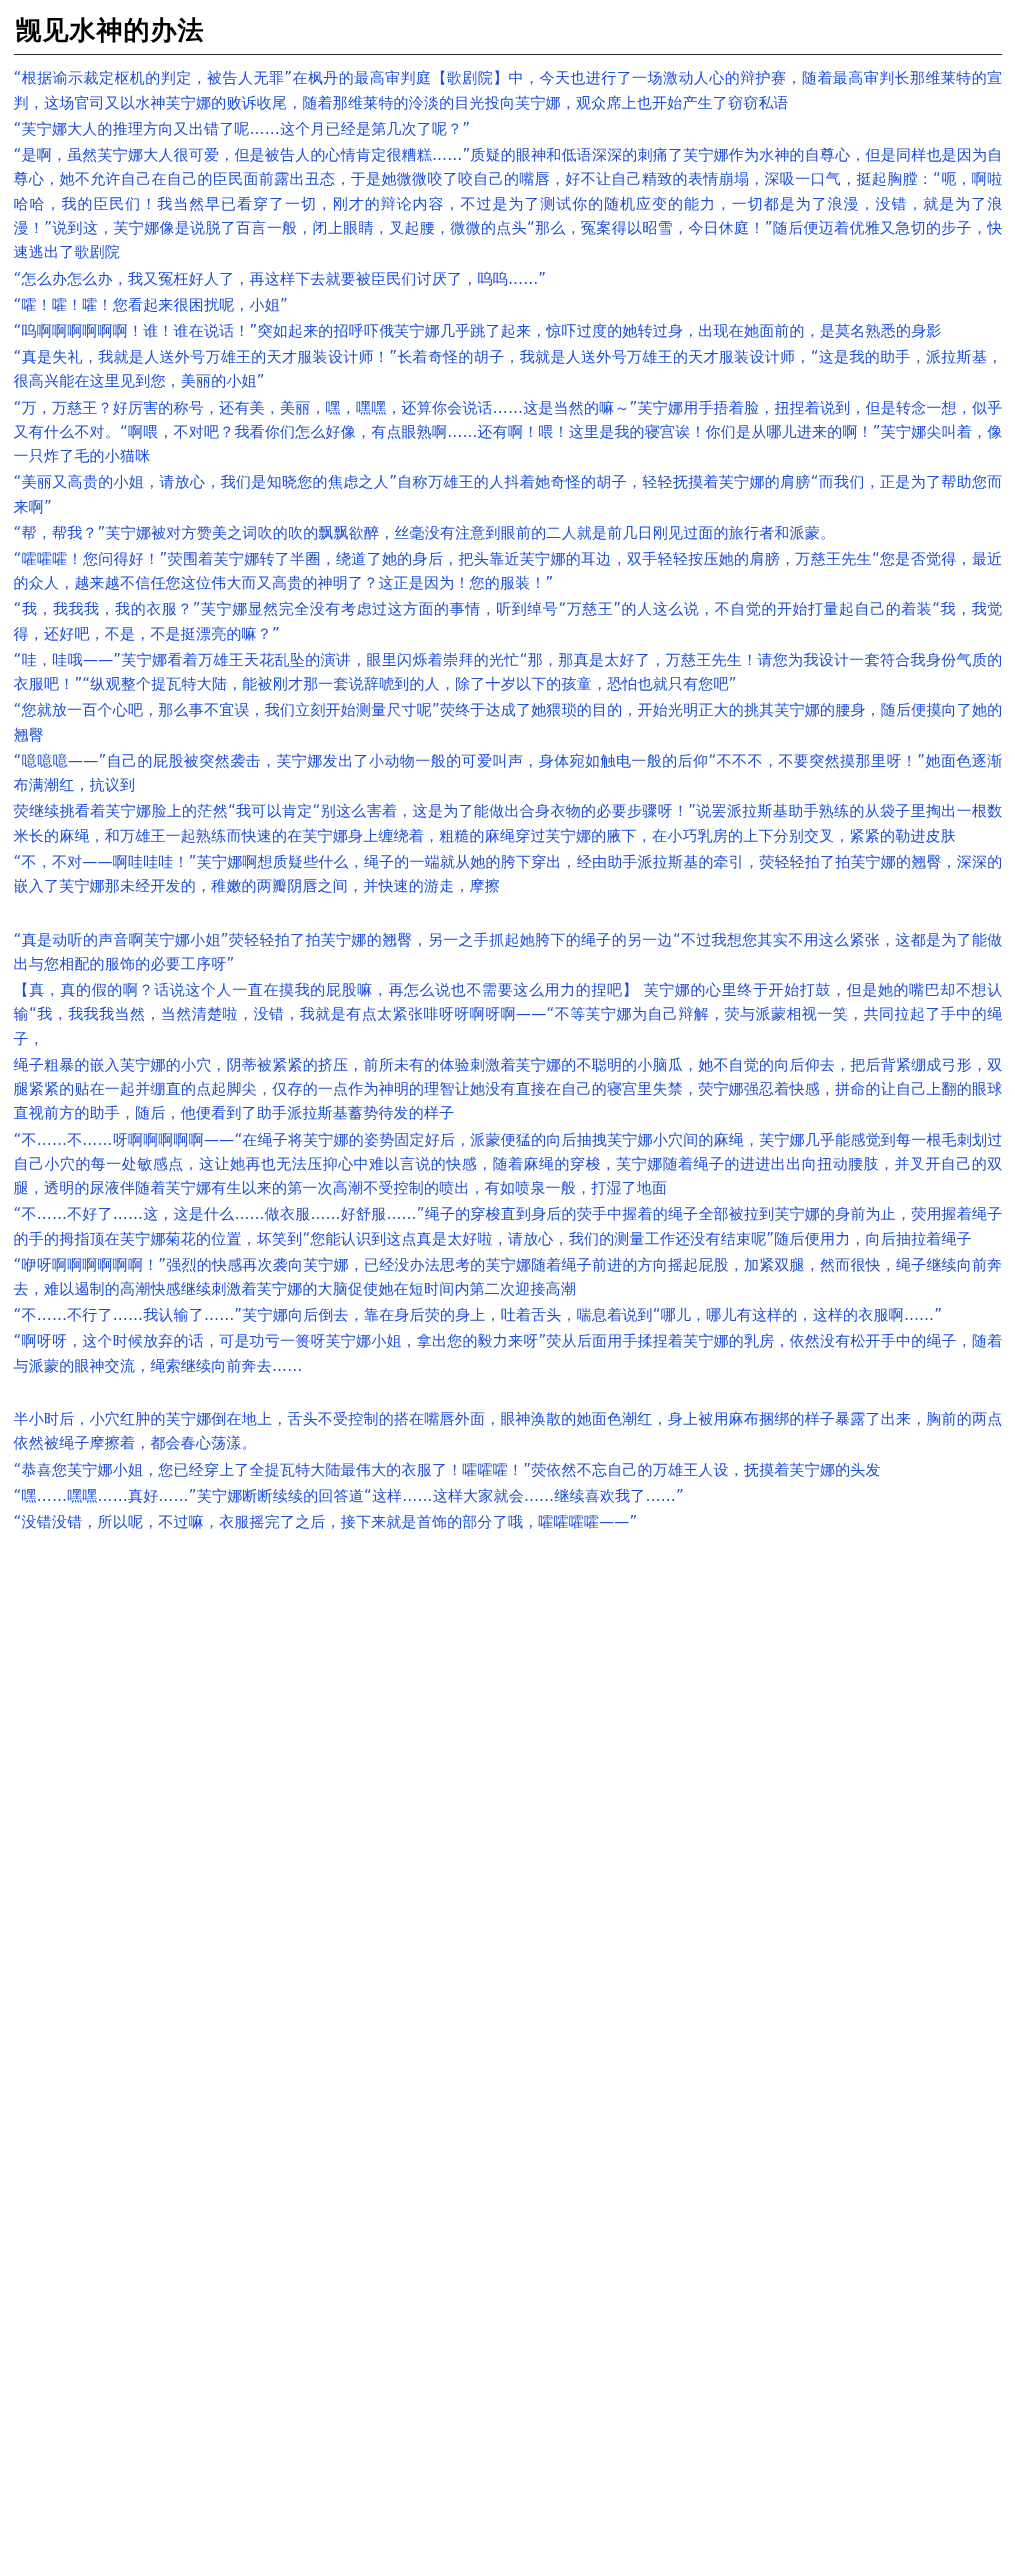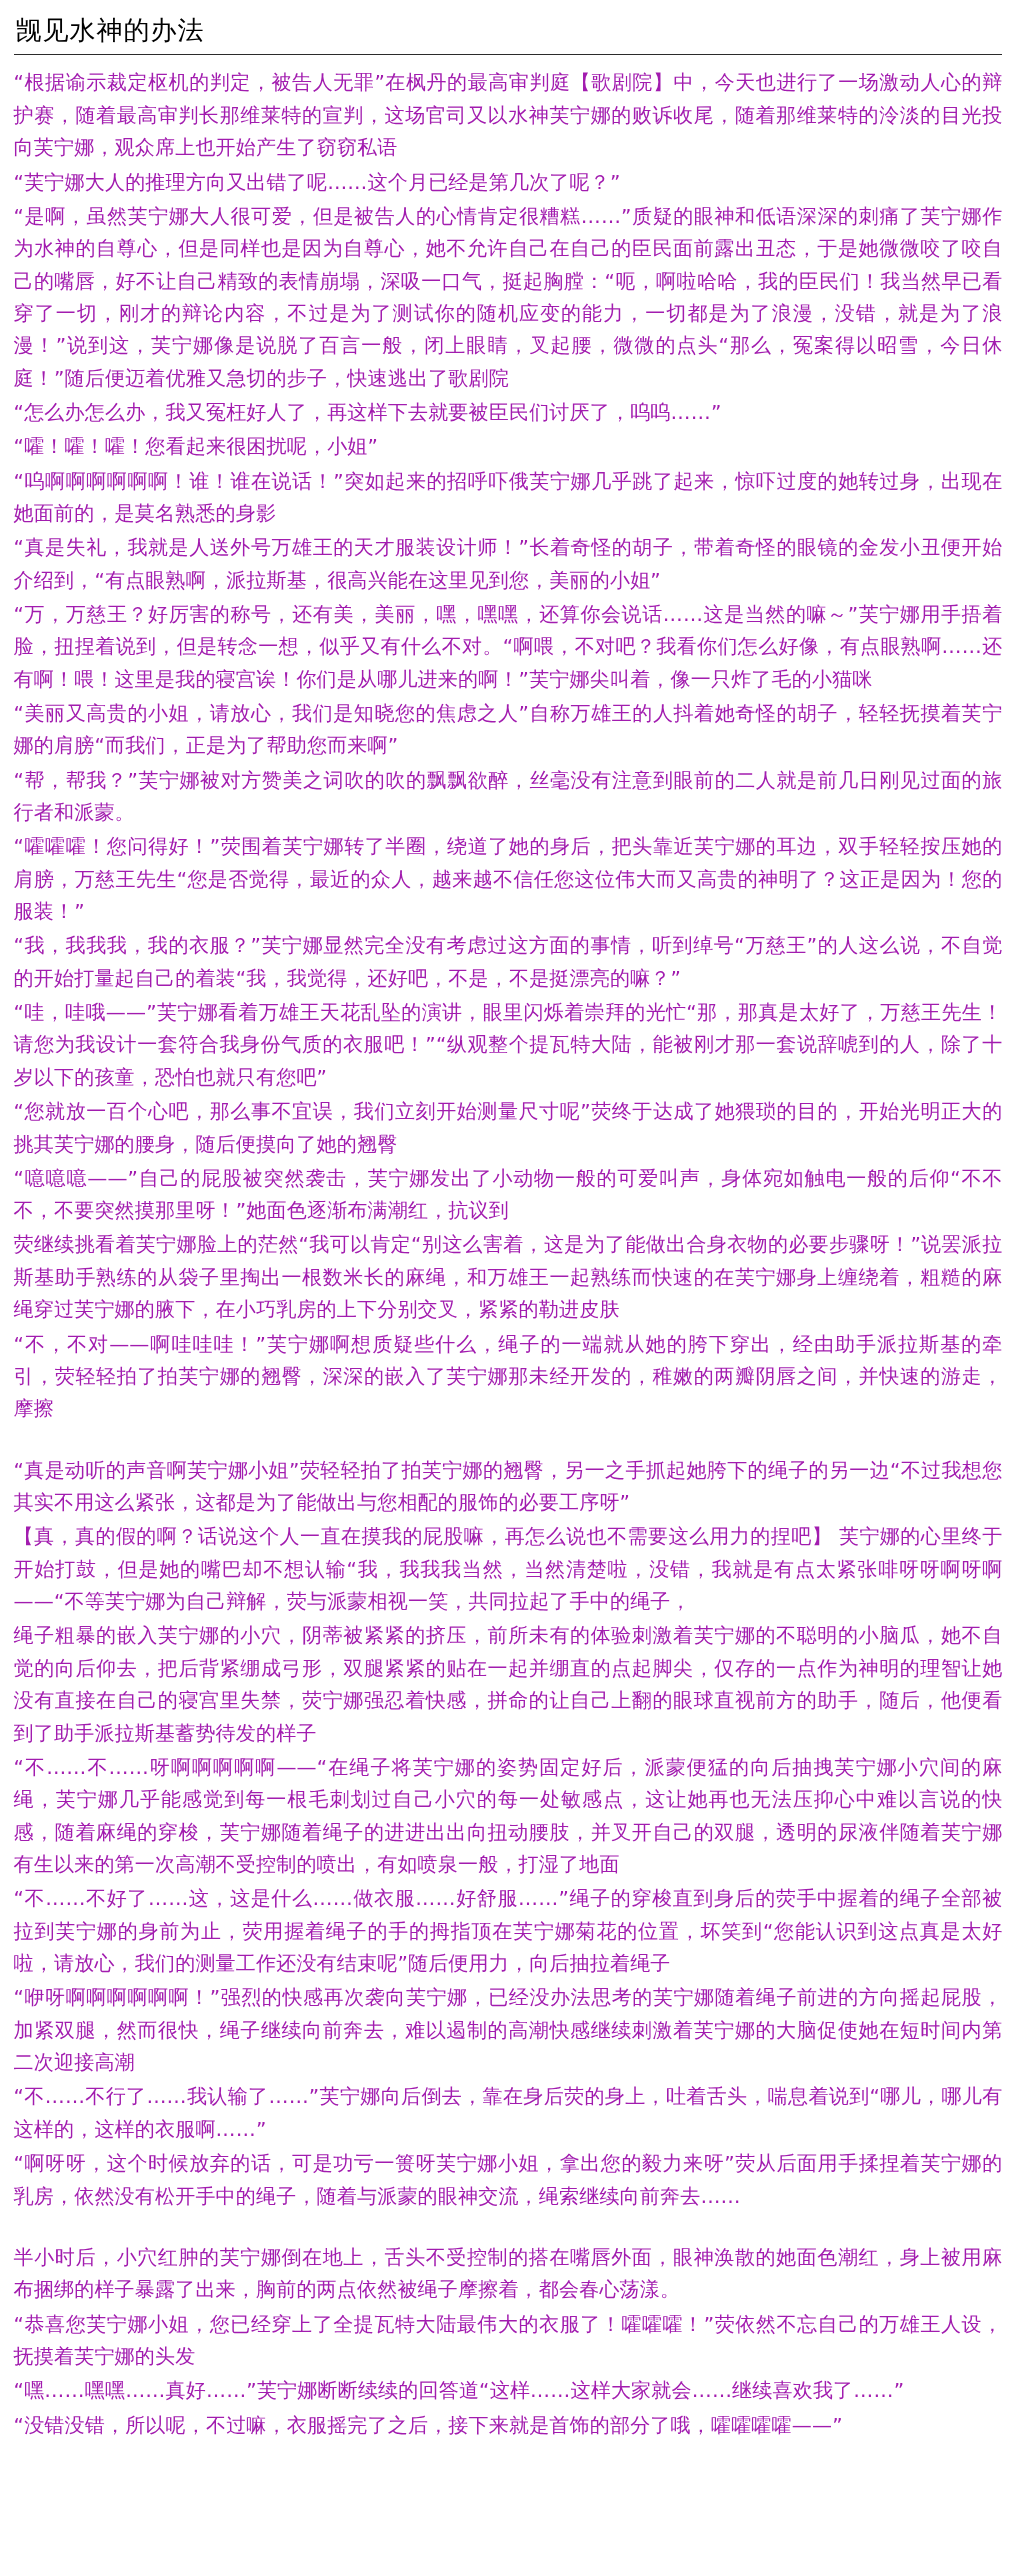--- a/index.html
+++ b/index.html
@@ -13,36 +13,36 @@
     color: #1a1a1a;
     -webkit-font-smoothing: antialiased;
   }
   .page {
     width: 1016px;
     box-sizing: border-box;
     padding: 9.7px 13.6px 25px 13.6px;
   }
   .title {
     font-size: 26px;
-    font-weight: normal;
+    font-weight: bold;
     letter-spacing: 1px;
     color: #000000;
     padding: 3.9px 1.9px 5.8px 1.9px;
     line-height: 1.25;
   }
   .title-rule {
     border: 0;
     border-top: 1.9px solid #2b2b2b;
     margin: 1.9px 0 11.7px 0;
   }
   .body-text {
-    font-size: 20px;
+    font-size: 15px;
     line-height: 1.62;
     letter-spacing: 0.2px;
-    color: #a21caf;
+    color: #1d4ed8;
     text-align: justify;
   }
   .para {
     margin: 0 0 1.9px 0;
     word-break: break-all;
   }
   .para.gap-before {
     margin-top: 29px;
   }
 </style>
@@ -52,21 +52,21 @@
 <div class="page">
   <div class="title">觊见水神的办法</div>
   <hr class="title-rule">
   <div class="body-text">
       <div class="para">“根据谕示裁定枢机的判定，被告人无罪”在枫丹的最高审判庭【歌剧院】中，今天也进行了一场激动人心的辩护赛，随着最高审判长那维莱特的宣判，这场官司又以水神芙宁娜的败诉收尾，随着那维莱特的泠淡的目光投向芙宁娜，观众席上也开始产生了窃窃私语</div>
       <div class="para">“芙宁娜大人的推理方向又出错了呢……这个月已经是第几次了呢？”</div>
       <div class="para">“是啊，虽然芙宁娜大人很可爱，但是被告人的心情肯定很糟糕……”质疑的眼神和低语深深的刺痛了芙宁娜作为水神的自尊心，但是同样也是因为自尊心，她不允许自己在自己的臣民面前露出丑态，于是她微微咬了咬自己的嘴唇，好不让自己精致的表情崩塌，深吸一口气，挺起胸膛：“呃，啊啦哈哈，我的臣民们！我当然早已看穿了一切，刚才的辩论内容，不过是为了测试你的随机应变的能力，一切都是为了浪漫，没错，就是为了浪漫！”说到这，芙宁娜像是说脱了百言一般，闭上眼睛，叉起腰，微微的点头“那么，冤案得以昭雪，今日休庭！”随后便迈着优雅又急切的步子，快速逃出了歌剧院</div>
       <div class="para">“怎么办怎么办，我又冤枉好人了，再这样下去就要被臣民们讨厌了，呜呜……”</div>
       <div class="para">“嚯！嚯！嚯！您看起来很困扰呢，小姐”</div>
       <div class="para">“呜啊啊啊啊啊啊！谁！谁在说话！”突如起来的招呼吓俄芙宁娜几乎跳了起来，惊吓过度的她转过身，出现在她面前的，是莫名熟悉的身影</div>
-      <div class="para">“真是失礼，我就是人送外号万雄王的天才服装设计师！”长着奇怪的胡子，带着奇怪的眼镜的金发小丑便开始介绍到，“有点眼熟啊，派拉斯基，很高兴能在这里见到您，美丽的小姐”</div>
+      <div class="para">“真是失礼，我就是人送外号万雄王的天才服装设计师！”长着奇怪的胡子，我就是人送外号万雄王的天才服装设计师，“这是我的助手，派拉斯基，很高兴能在这里见到您，美丽的小姐”</div>
       <div class="para">“万，万慈王？好厉害的称号，还有美，美丽，嘿，嘿嘿，还算你会说话……这是当然的嘛～”芙宁娜用手捂着脸，扭捏着说到，但是转念一想，似乎又有什么不对。“啊喂，不对吧？我看你们怎么好像，有点眼熟啊……还有啊！喂！这里是我的寝宫诶！你们是从哪儿进来的啊！”芙宁娜尖叫着，像一只炸了毛的小猫咪</div>
       <div class="para">“美丽又高贵的小姐，请放心，我们是知晓您的焦虑之人”自称万雄王的人抖着她奇怪的胡子，轻轻抚摸着芙宁娜的肩膀“而我们，正是为了帮助您而来啊”</div>
       <div class="para">“帮，帮我？”芙宁娜被对方赞美之词吹的吹的飘飘欲醉，丝毫没有注意到眼前的二人就是前几日刚见过面的旅行者和派蒙。</div>
       <div class="para">“嚯嚯嚯！您问得好！”荧围着芙宁娜转了半圈，绕道了她的身后，把头靠近芙宁娜的耳边，双手轻轻按压她的肩膀，万慈王先生“您是否觉得，最近的众人，越来越不信任您这位伟大而又高贵的神明了？这正是因为！您的服装！”</div>
       <div class="para">“我，我我我，我的衣服？”芙宁娜显然完全没有考虑过这方面的事情，听到绰号“万慈王”的人这么说，不自觉的开始打量起自己的着装“我，我觉得，还好吧，不是，不是挺漂亮的嘛？”</div>
       <div class="para">“哇，哇哦——”芙宁娜看着万雄王天花乱坠的演讲，眼里闪烁着崇拜的光忙“那，那真是太好了，万慈王先生！请您为我设计一套符合我身份气质的衣服吧！”“纵观整个提瓦特大陆，能被刚才那一套说辞唬到的人，除了十岁以下的孩童，恐怕也就只有您吧”</div>
       <div class="para">“您就放一百个心吧，那么事不宜误，我们立刻开始测量尺寸呢”荧终于达成了她猥琐的目的，开始光明正大的挑其芙宁娜的腰身，随后便摸向了她的翘臀</div>
       <div class="para">“噫噫噫——”自己的屁股被突然袭击，芙宁娜发出了小动物一般的可爱叫声，身体宛如触电一般的后仰“不不不，不要突然摸那里呀！”她面色逐渐布满潮红，抗议到</div>
       <div class="para">荧继续挑看着芙宁娜脸上的茫然“我可以肯定“别这么害着，这是为了能做出合身衣物的必要步骤呀！”说罢派拉斯基助手熟练的从袋子里掏出一根数米长的麻绳，和万雄王一起熟练而快速的在芙宁娜身上缠绕着，粗糙的麻绳穿过芙宁娜的腋下，在小巧乳房的上下分别交叉，紧紧的勒进皮肤</div>
       <div class="para">“不，不对——啊哇哇哇！”芙宁娜啊想质疑些什么，绳子的一端就从她的胯下穿出，经由助手派拉斯基的牵引，荧轻轻拍了拍芙宁娜的翘臀，深深的嵌入了芙宁娜那未经开发的，稚嫩的两瓣阴唇之间，并快速的游走，摩擦</div>

